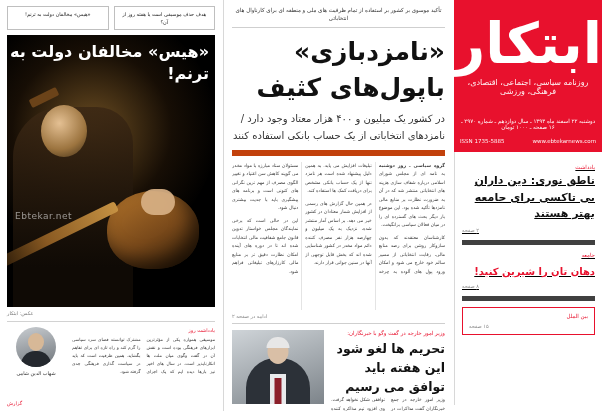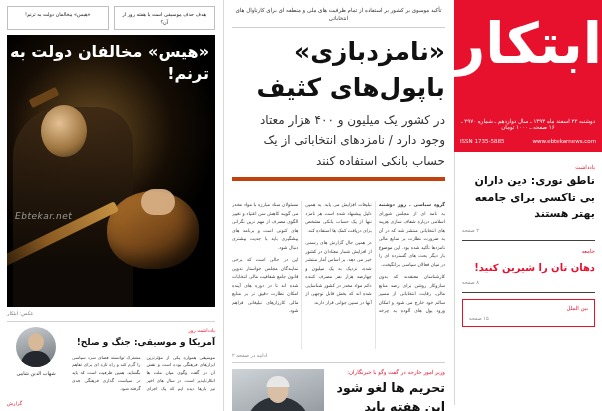--- a/index.html
+++ b/index.html
@@ -66,22 +66,23 @@
     bottom: 22px; left: 6px; right: 6px;
     text-align: center;
     color: #ffffff;
     font-size: 5.5px;
   }
 
   .rside {
     padding: 5px 7px 0 7px;
   }
   .rside-item {
-    border-bottom: 1px solid #404040;
+    border-bottom: 5px solid #404040;
     padding: 7px 0 7px 0;
+    text-decoration: underline;
   }
   .rside-item:last-child { border-bottom: none; }
   .rside-kicker {
     font-size: 5.5px;
     color: #e8112d;
     text-align: right;
     margin-bottom: 3px;
   }
   .rside-head {
     font-size: 11px;
@@ -126,27 +127,27 @@
   .lead-title {
     font-size: 25px;
     font-weight: bold;
     color: #111111;
     line-height: 1.45;
     text-align: right;
     direction: rtl;
     margin-bottom: 4px;
   }
   .lead-sub {
-    font-size: 12px;
+    font-size: 10px;
     color: #333333;
     line-height: 1.7;
     text-align: right;
-    border-bottom: 4px solid #c2410c;
+    border-bottom: 6px solid #c2410c;
     padding-bottom: 6px;
-    margin-bottom: 20px;
+    margin-bottom: 6px;
   }
   .body-cols {
     column-count: 3;
     column-gap: 7px;
     column-rule: 1px solid #e4e4e4;
     font-size: 4.6px;
     line-height: 1.85;
     color: #3a3a3a;
     text-align: justify;
     height: 148px;
@@ -323,21 +324,20 @@
     background: radial-gradient(circle at 40% 35%, #e4c093 0%, #9c743f 60%, #3a2a14 100%);
   }
   .photo-main .watermark {
     position: absolute;
     left: 8px; bottom: 86px;
     font-size: 9px;
     color: rgba(255,255,255,.55);
     font-family: "DejaVu Sans", sans-serif;
     letter-spacing: .5px;
     direction: ltr;
-    font-style: italic;
   }
   .photo-caption {
     position: absolute;
     right: 6px; top: 6px;
     text-align: right;
     direction: rtl;
   }
   .photo-caption .q {
     font-size: 16px;
     font-weight: bold;
@@ -403,20 +403,21 @@
   .rside-red-head { color:#e8112d;margin-top:6px; }
 </style>
 </head>
 <body>
 
 <div id="page">
 
   <div class="masthead-col">
     <div class="masthead-red">
       <div class="masthead-logo">ابتکار</div>
+      <div class="masthead-sub">روزنامه سیاسی، اجتماعی، اقتصادی، فرهنگی، ورزشی</div>
       <div class="masthead-date">دوشنبه ۲۲ اسفند ماه ۱۳۹۳ ـ سال دوازدهم ـ شماره ۲۹۷۰ ـ ۱۶ صفحه ـ ۱۰۰۰ تومان</div>
       <div class="masthead-strap">
         <span>www.ebtekarnews.com</span>
         <span>ISSN 1735-5885</span>
       </div>
     </div>
 
     <div class="rside">
       <div class="rside-item">
         <div class="rside-kicker">یادداشت</div>
@@ -483,21 +484,20 @@
       <div class="photo-caption">
         <div class="q">«هیس» مخالفان دولت به ترنم!</div>
       </div>
       <div class="watermark">Ebtekar.net</div>
     </div>
     <div class="photo-credit">عکس: ابتکار</div>
 
     <div class="l-bottom">
       <div class="l-bottom-main">
         <div class="l-bottom-kicker">یادداشت روز</div>
-        <div class="l-bottom-head">آمریکا و موسیقی: جنگ و صلح!</div>
         <div class="l-bottom-body">موسیقی همواره یکی از مؤثرترین ابزارهای فرهنگی بوده است و نقش آن در گفت وگوی میان ملت ها انکارناپذیر است. در سال های اخیر نیز بارها دیده ایم که یک اجرای مشترک توانسته فضای سرد سیاسی را گرم کند و راه تازه ای برای تفاهم بگشاید. همین ظرفیت است که باید در سیاست گذاری فرهنگی جدی گرفته شود.</div>
       </div>
       <div class="l-author">
         <div class="avatar">
           <div class="h"></div>
           <div class="b"></div>
         </div>
         <div class="name">شهاب الدین شامی</div>
       </div>
     </div>

